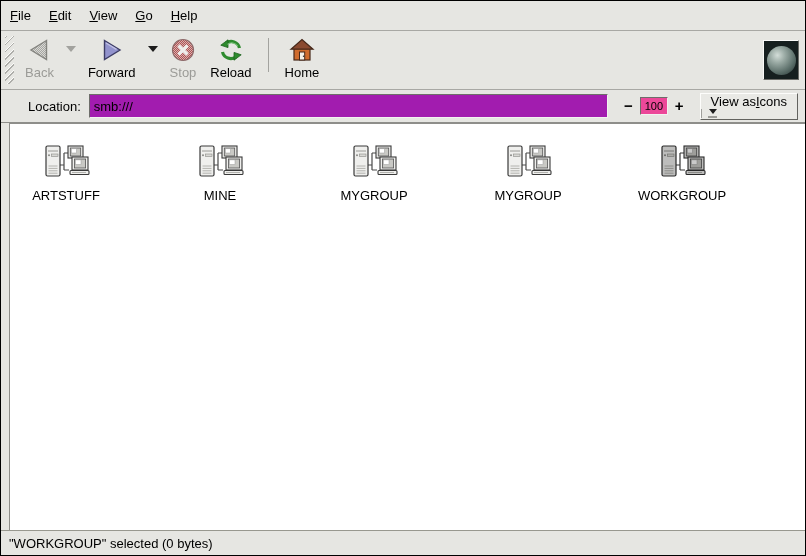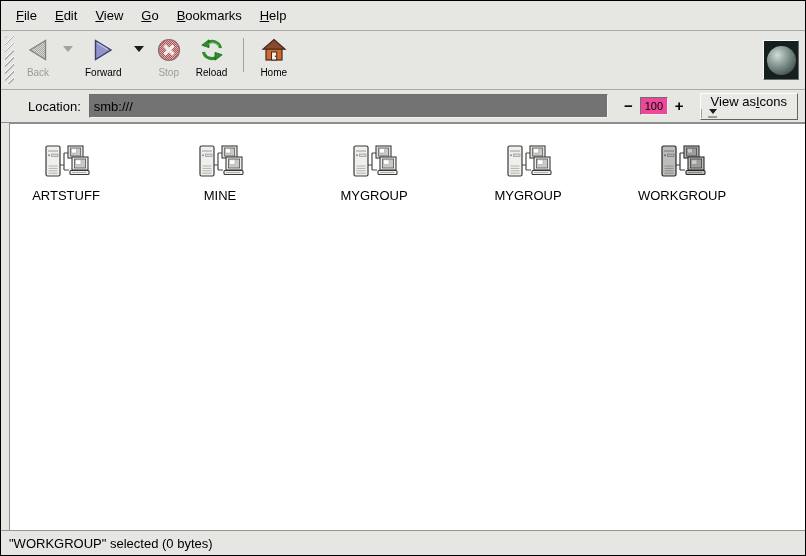--- a/index.html
+++ b/index.html
@@ -4,49 +4,49 @@
 <style>
   html,body{margin:0;padding:0;background:#888;}
   .window{
     width:806px;height:556px;box-sizing:border-box;
     border:1px solid #000;background:#e6e6e2;
     font-family:"Liberation Sans",sans-serif;color:#000;
     display:flex;flex-direction:column;overflow:hidden;
   }
   
   .menubar{height:29px;flex:0 0 29px;display:flex;align-items:center;
-    padding-left:6px;border-bottom:1px solid #a8a8a4;}
+    padding-left:0;border-bottom:1px solid #a8a8a4;}
   .menu-item{padding:5px 9px;font-size:13px;cursor:default;}
   .mn{text-decoration:underline;}
   
   .toolbar{height:56px;flex:0 0 56px;display:flex;align-items:stretch;
     padding:1px 6px 1px 4px;border-bottom:1px solid #a8a8a4;}
   .handle{width:9px;flex:0 0 9px;margin:4px 4px 4px 0;
     background:repeating-linear-gradient(135deg,#fbfbf9 0 1px,#aeaeaa 1px 2px,#e6e6e2 2px 5px);}
   .tb-btn{display:flex;flex-direction:column;align-items:center;justify-content:flex-start;
     padding:4px 7px 2px;gap:3px;}
   .tb-icon{height:27px;display:flex;align-items:center;justify-content:center;}
-  .tb-label{font-size:10px;line-height:14px;white-space:nowrap;}
+  .tb-label{font-size:13px;line-height:14px;white-space:nowrap;}
   .tb-btn.disabled .tb-label{color:#9b9b97;}
   .tb-drop{display:flex;align-items:center;height:34px;padding:0 5px;}
   .chev{width:0;height:0;border-left:5px solid transparent;border-right:5px solid transparent;
     border-top:6px solid #1c1c1c;}
   .chev.dim{border-top-color:#a2a29e;}
   .tb-sep{width:1px;background:#a3a39f;margin:6px 9px 16px 9px;}
   .throbber{margin-left:auto;align-self:center;width:36px;height:40px;
     background:#161f1f;border:1px solid;border-color:#fafaf8 #6b6b67 #6b6b67 #fafaf8;
     display:flex;align-items:center;justify-content:center;box-sizing:border-box;}
   .sphere{width:29px;height:29px;border-radius:50%;
     background:radial-gradient(circle at 36% 32%,#d3ddd8 0%,#9aaaa4 28%,#5e716c 62%,#273634 95%);}
   
   .locationbar{height:32px;flex:0 0 32px;display:flex;align-items:center;
     padding:0 7px 0 4px;border-bottom:1px solid #8e8e8a;}
   .loc-label{font-size:13px;margin:0 8px 0 10px;text-align:center;}
   .loc-input{flex:1;height:20px;font:13px "Liberation Sans",sans-serif;
-    background:#737373;border:1px solid;border-color:#6e6e6a #f2f2f0 #f2f2f0 #6e6e6a;
+    background:#a21caf;border:1px solid;border-color:#6e6e6a #f2f2f0 #f2f2f0 #6e6e6a;
     padding:1px 4px;margin-right:12px;outline:none;}
   .zoom-out,.zoom-in{font-size:15px;font-weight:bold;padding:0 4px;line-height:18px;cursor:default;}
   .zoom-box{width:26px;height:16px;margin:11px 3px;background:#ec4899;
     border:1px solid;border-color:#6e6e6a #f2f2f0 #f2f2f0 #6e6e6a;
     font-size:11px;text-align:center;line-height:16px;}
   .view-dd{margin-left:12px;height:27px;display:flex;align-items:stretch;background:#e9e9e5;
     border:1px solid;border-color:#fdfdfb #63635f #63635f #fdfdfb;box-sizing:border-box;flex-direction:column;}
   .vd-text{display:flex;align-items:center;padding:0 10px;font-size:13px;white-space:nowrap;}
   .vd-arrow{width:22px;border-left:1px solid #a0a09c;display:flex;flex-direction:column;
     align-items:center;justify-content:center;gap:2px;}
@@ -70,21 +70,20 @@
 </head>
 <body>
 
 <div class="window">
 
   <div class="menubar">
     <span class="menu-item"><span class="mn">F</span><span>ile</span></span>
     <span class="menu-item"><span class="mn">E</span><span>dit</span></span>
     <span class="menu-item"><span class="mn">V</span><span>iew</span></span>
     <span class="menu-item"><span class="mn">G</span><span>o</span></span>
-    <span class="menu-item"><span class="mn">B</span><span>ookmarks</span></span>
     <span class="menu-item"><span class="mn">H</span><span>elp</span></span>
   </div>
 
   <div class="toolbar">
     <div class="handle"></div>
 
     <div class="tb-btn disabled">
       <span class="tb-icon">
         <svg width="26" height="26" viewBox="0 0 26 26">
           <defs>

